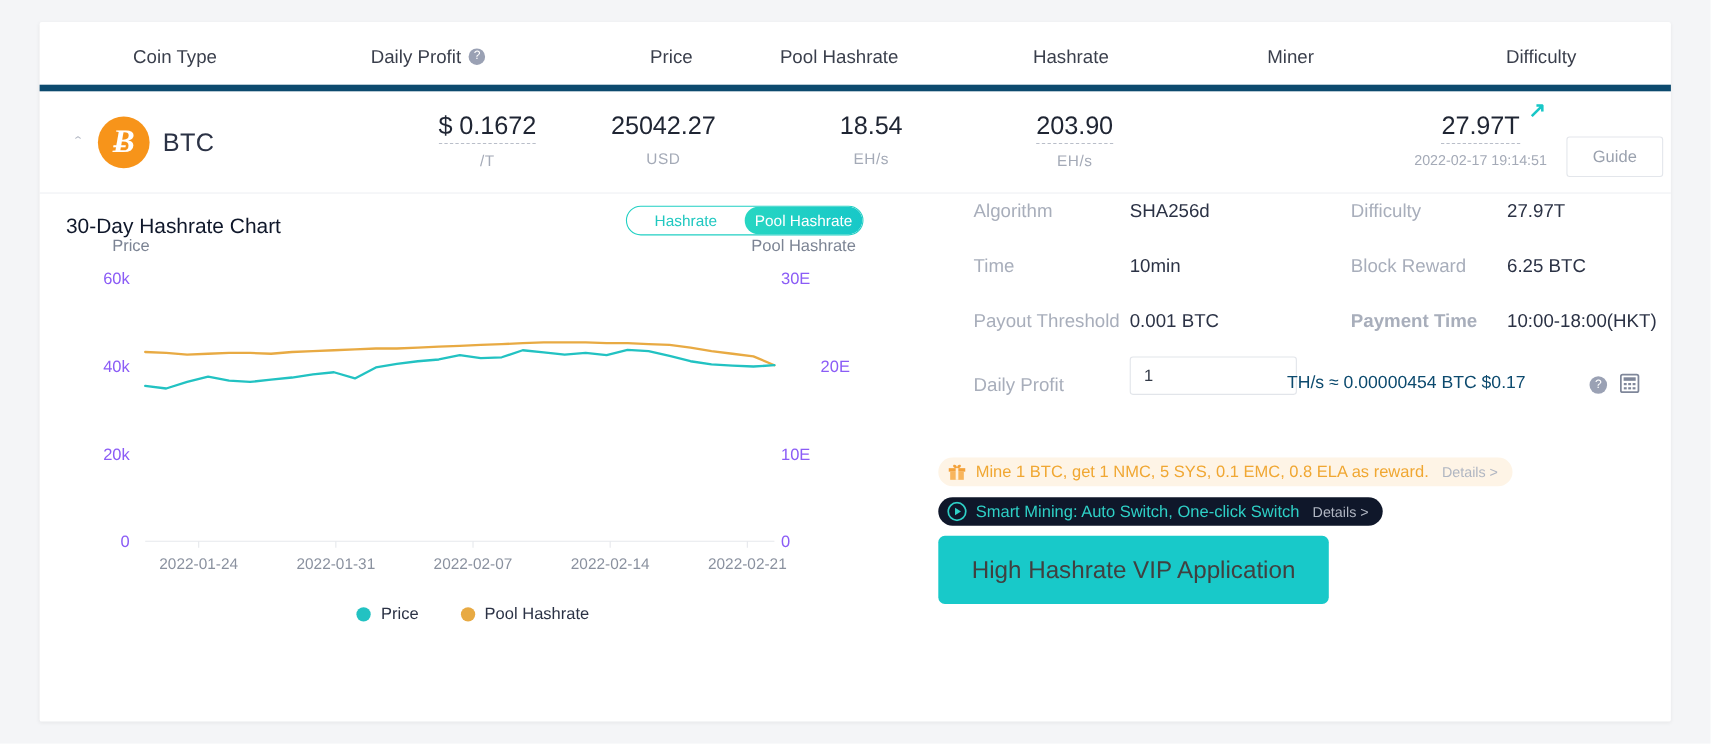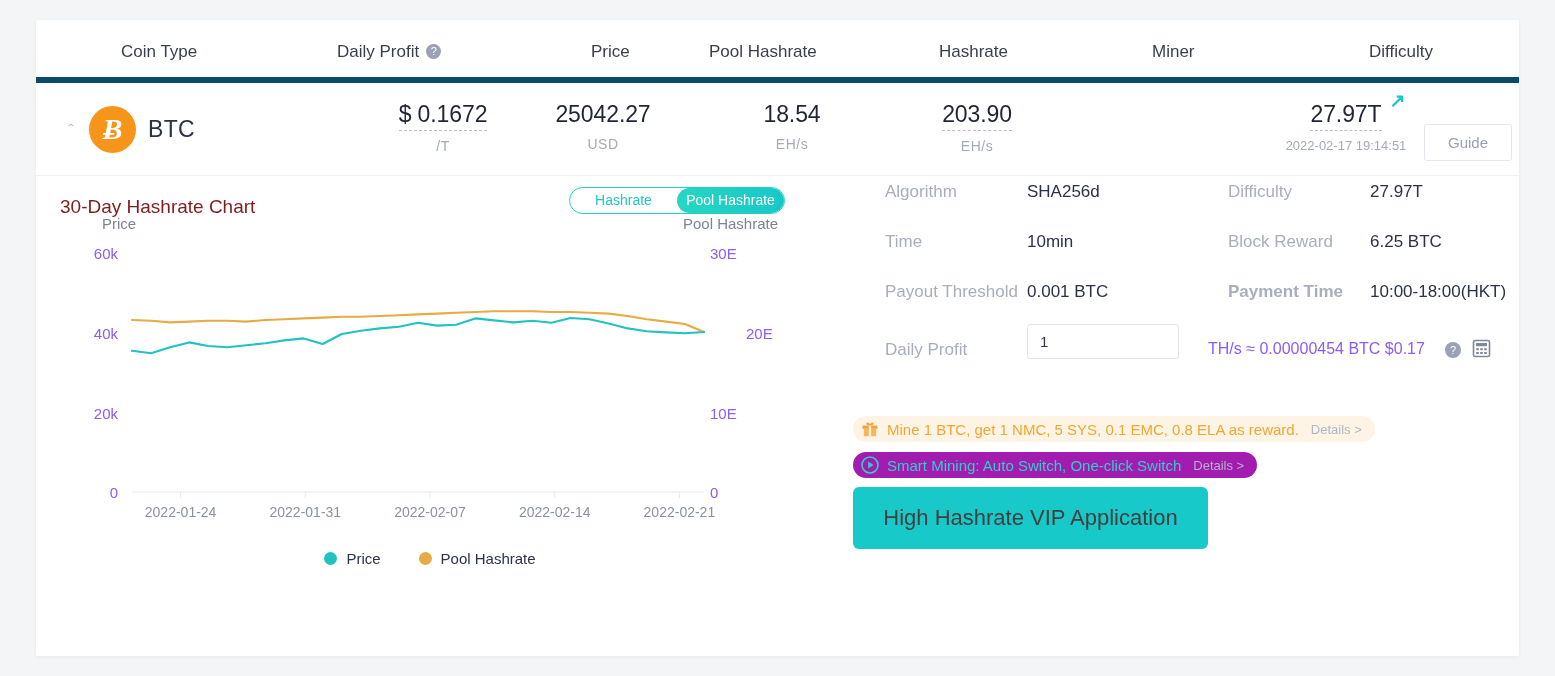--- a/index.html
+++ b/index.html
@@ -80,21 +80,21 @@
     color:#9aa1ae; font-size:15px; line-height:35px; text-align:center;
     cursor:pointer;
   }
 
   
   .detail { position:relative; height:478px; }
 
   
   .chart-title {
     position:absolute; left:24px; top:20px;
-    font-size:19px; color:#7f1d1d;
+    font-size:19px; color:#0f172a;
   }
   .toggle {
     position:absolute; left:533px; top:11px;
     width:216px; height:27px; border:1px solid #21d0c3; border-radius:14px;
     background:#fff; display:flex; overflow:hidden;
   }
   .toggle .seg {
     flex:1; font-size:14px; line-height:25px; text-align:center;
     color:#21c8c0; cursor:pointer; white-space:nowrap;
   }
@@ -129,34 +129,34 @@
   .kv .k { color:#a8aebb; }
   .kv .v { color:#2b3245; }
 
   .dp-label { position:absolute; left:37px; top:164px; font-size:17px; color:#a8aebb; }
   .dp-input {
     position:absolute; left:179px; top:148px; width:152px; height:35px;
     border:1px solid #e2e5ea; border-radius:3px; background:#fff;
     font-size:15px; color:#333a47; padding:0 12px;
     font-family:"Liberation Sans", sans-serif; outline:none;
   }
-  .dp-eq { position:absolute; left:360px; top:164px; font-size:16px; color:#8b5cf6; white-space:nowrap; }
+  .dp-eq { position:absolute; left:322px; top:164px; font-size:16px; color:#0c4a6e; white-space:nowrap; }
   .dp-q {
     position:absolute; left:597px; top:166px; width:16px; height:16px; border-radius:50%;
     background:#9aa1b4; color:#fff; font-size:11px; line-height:16px; text-align:center;
   }
   .dp-calc { position:absolute; left:624px; top:163px; width:19px; height:19px; }
 
   .banner {
     position:absolute; height:26px; border-radius:13px;
     display:flex; align-items:center; padding:0 13px 0 8px; gap:8px;
     font-size:15px; white-space:nowrap;
   }
   .banner.gift { left:5px; top:240px; background:#fef4e6; color:#f0a732; }
-  .banner.smart { left:5px; top:276px; background:#a21caf; color:#2ed0c6; }
+  .banner.smart { left:5px; top:276px; background:#0f172a; color:#2ed0c6; }
   .banner .details { font-size:13px; color:#b0b6c2; margin-left:4px; }
   .banner .bicon { width:18px; height:18px; flex:none; }
 
   .vip {
     position:absolute; left:5px; top:311px; width:355px; height:62px;
     background:#18c9c9; border-radius:6px; border:none;
     color:#404040; font-size:22px; cursor:pointer;
     font-family:"Liberation Sans", sans-serif;
   }
 </style>

